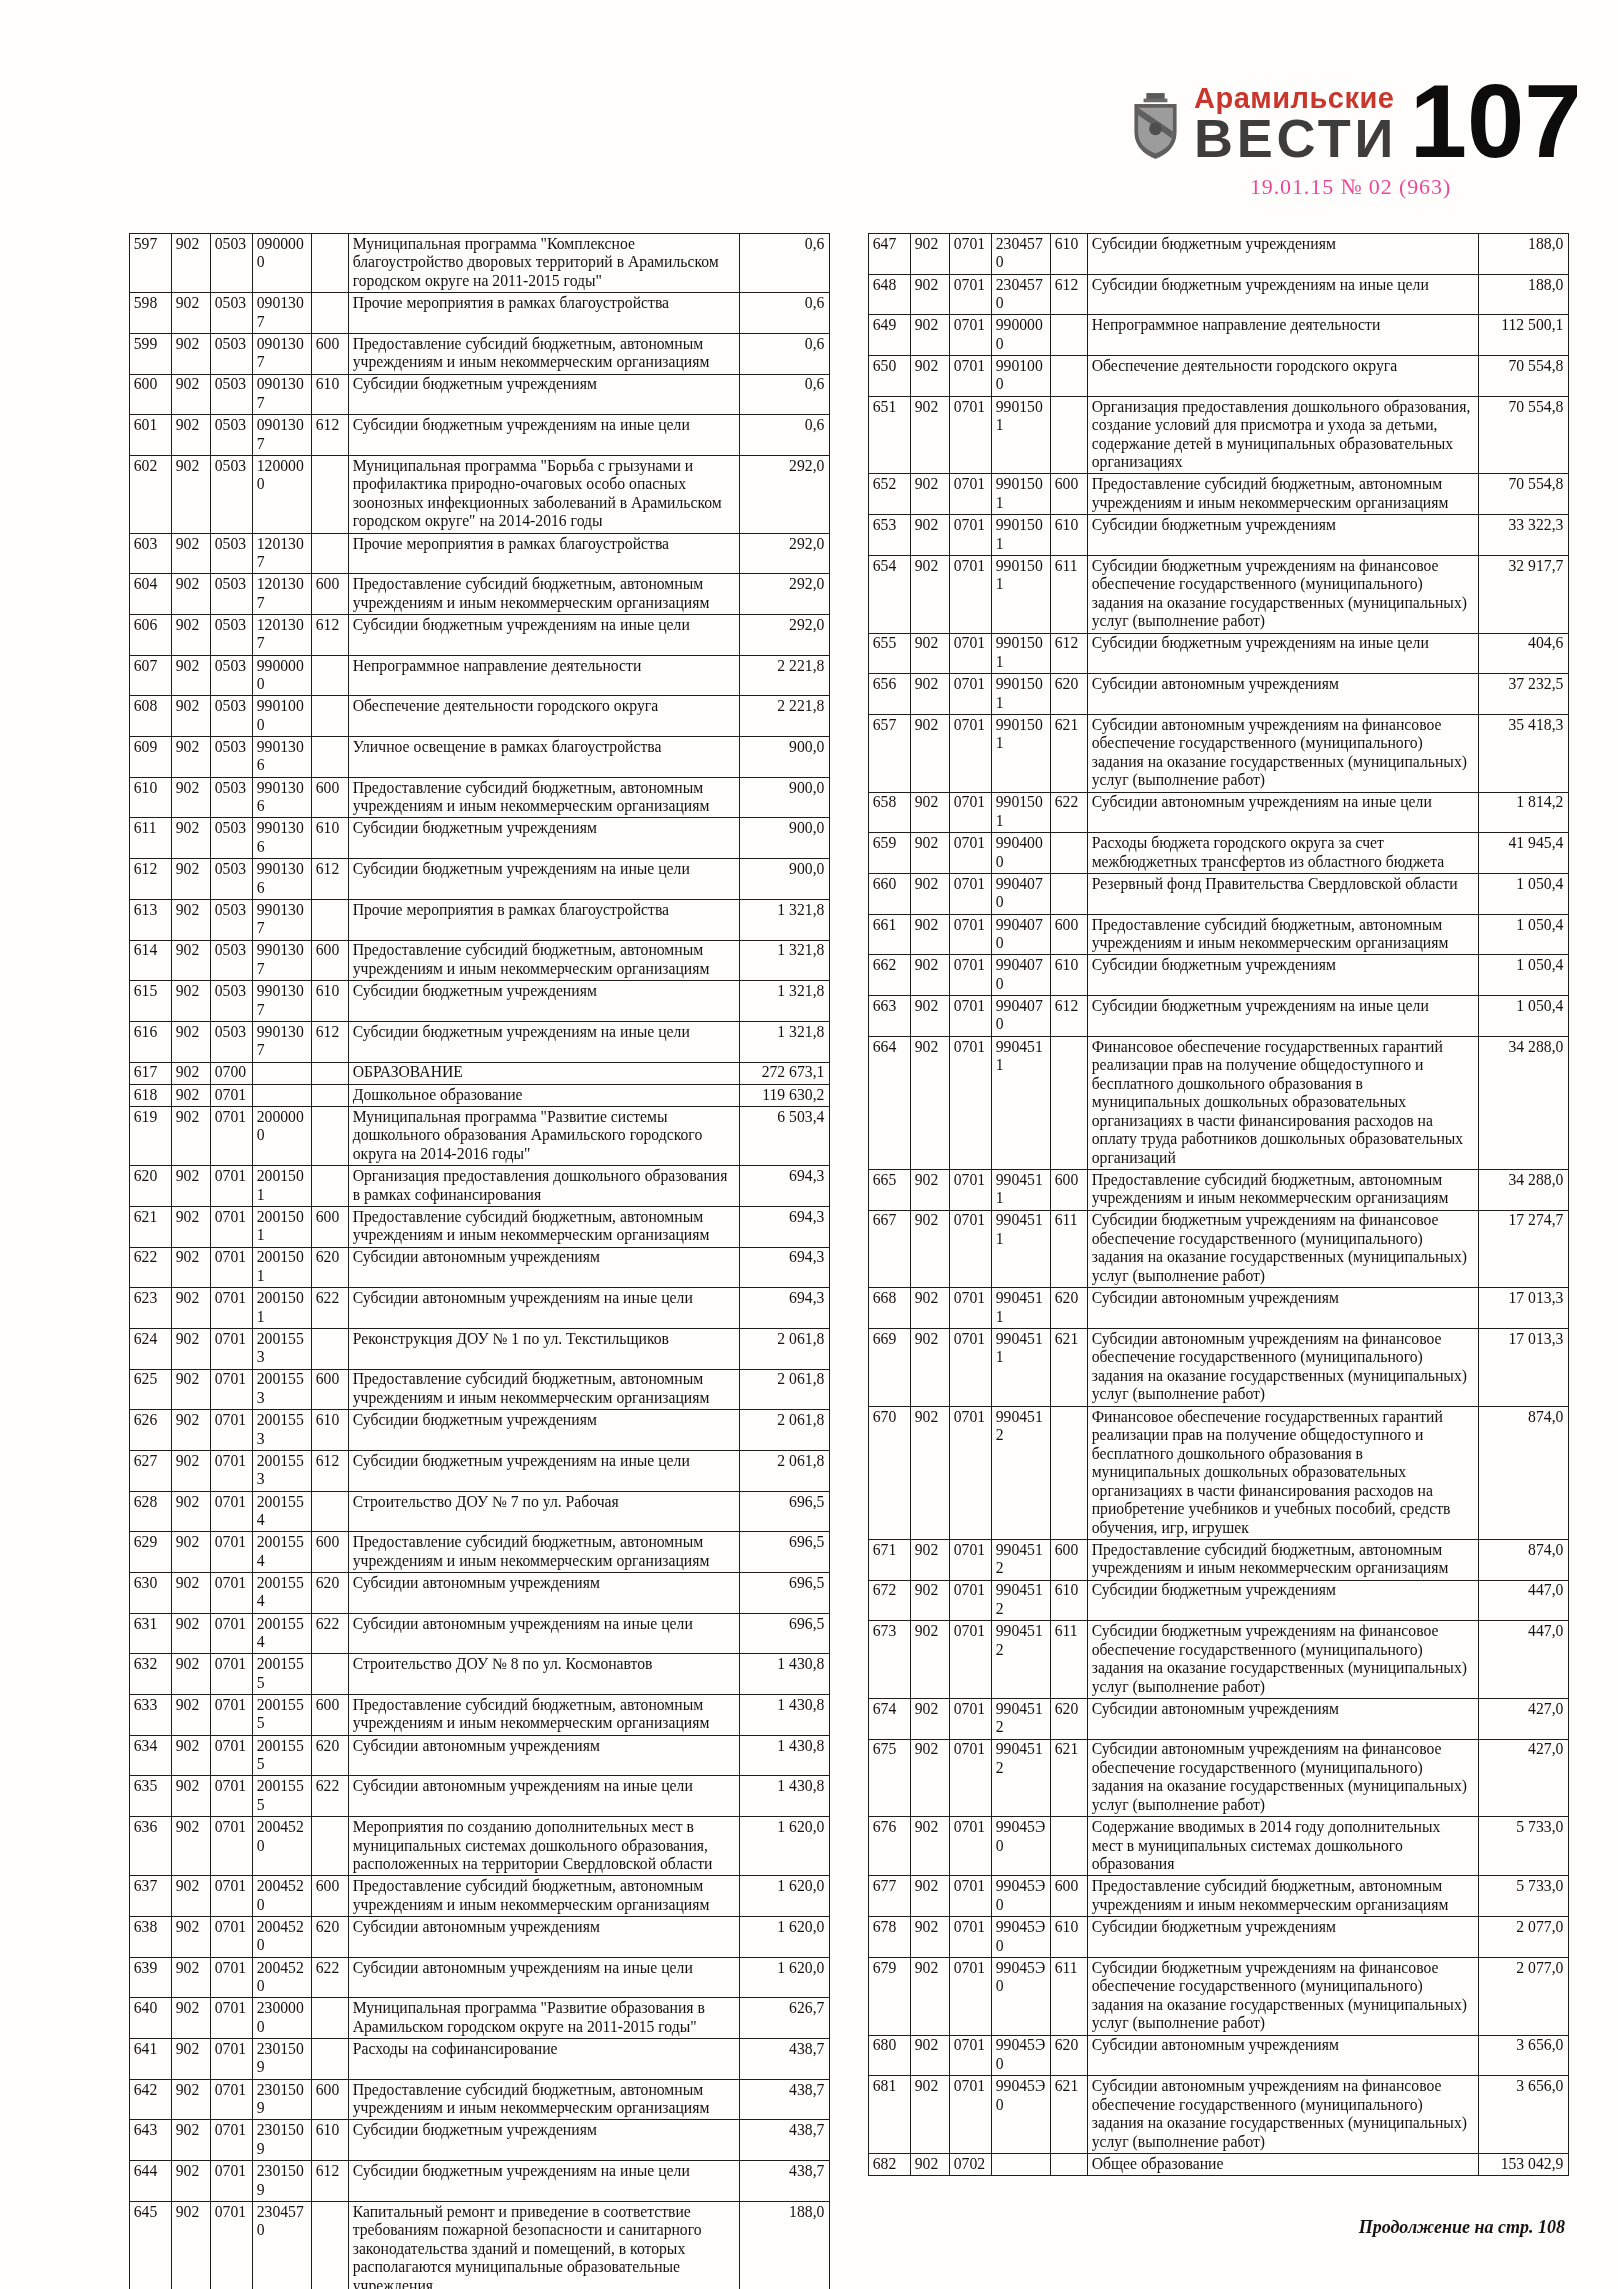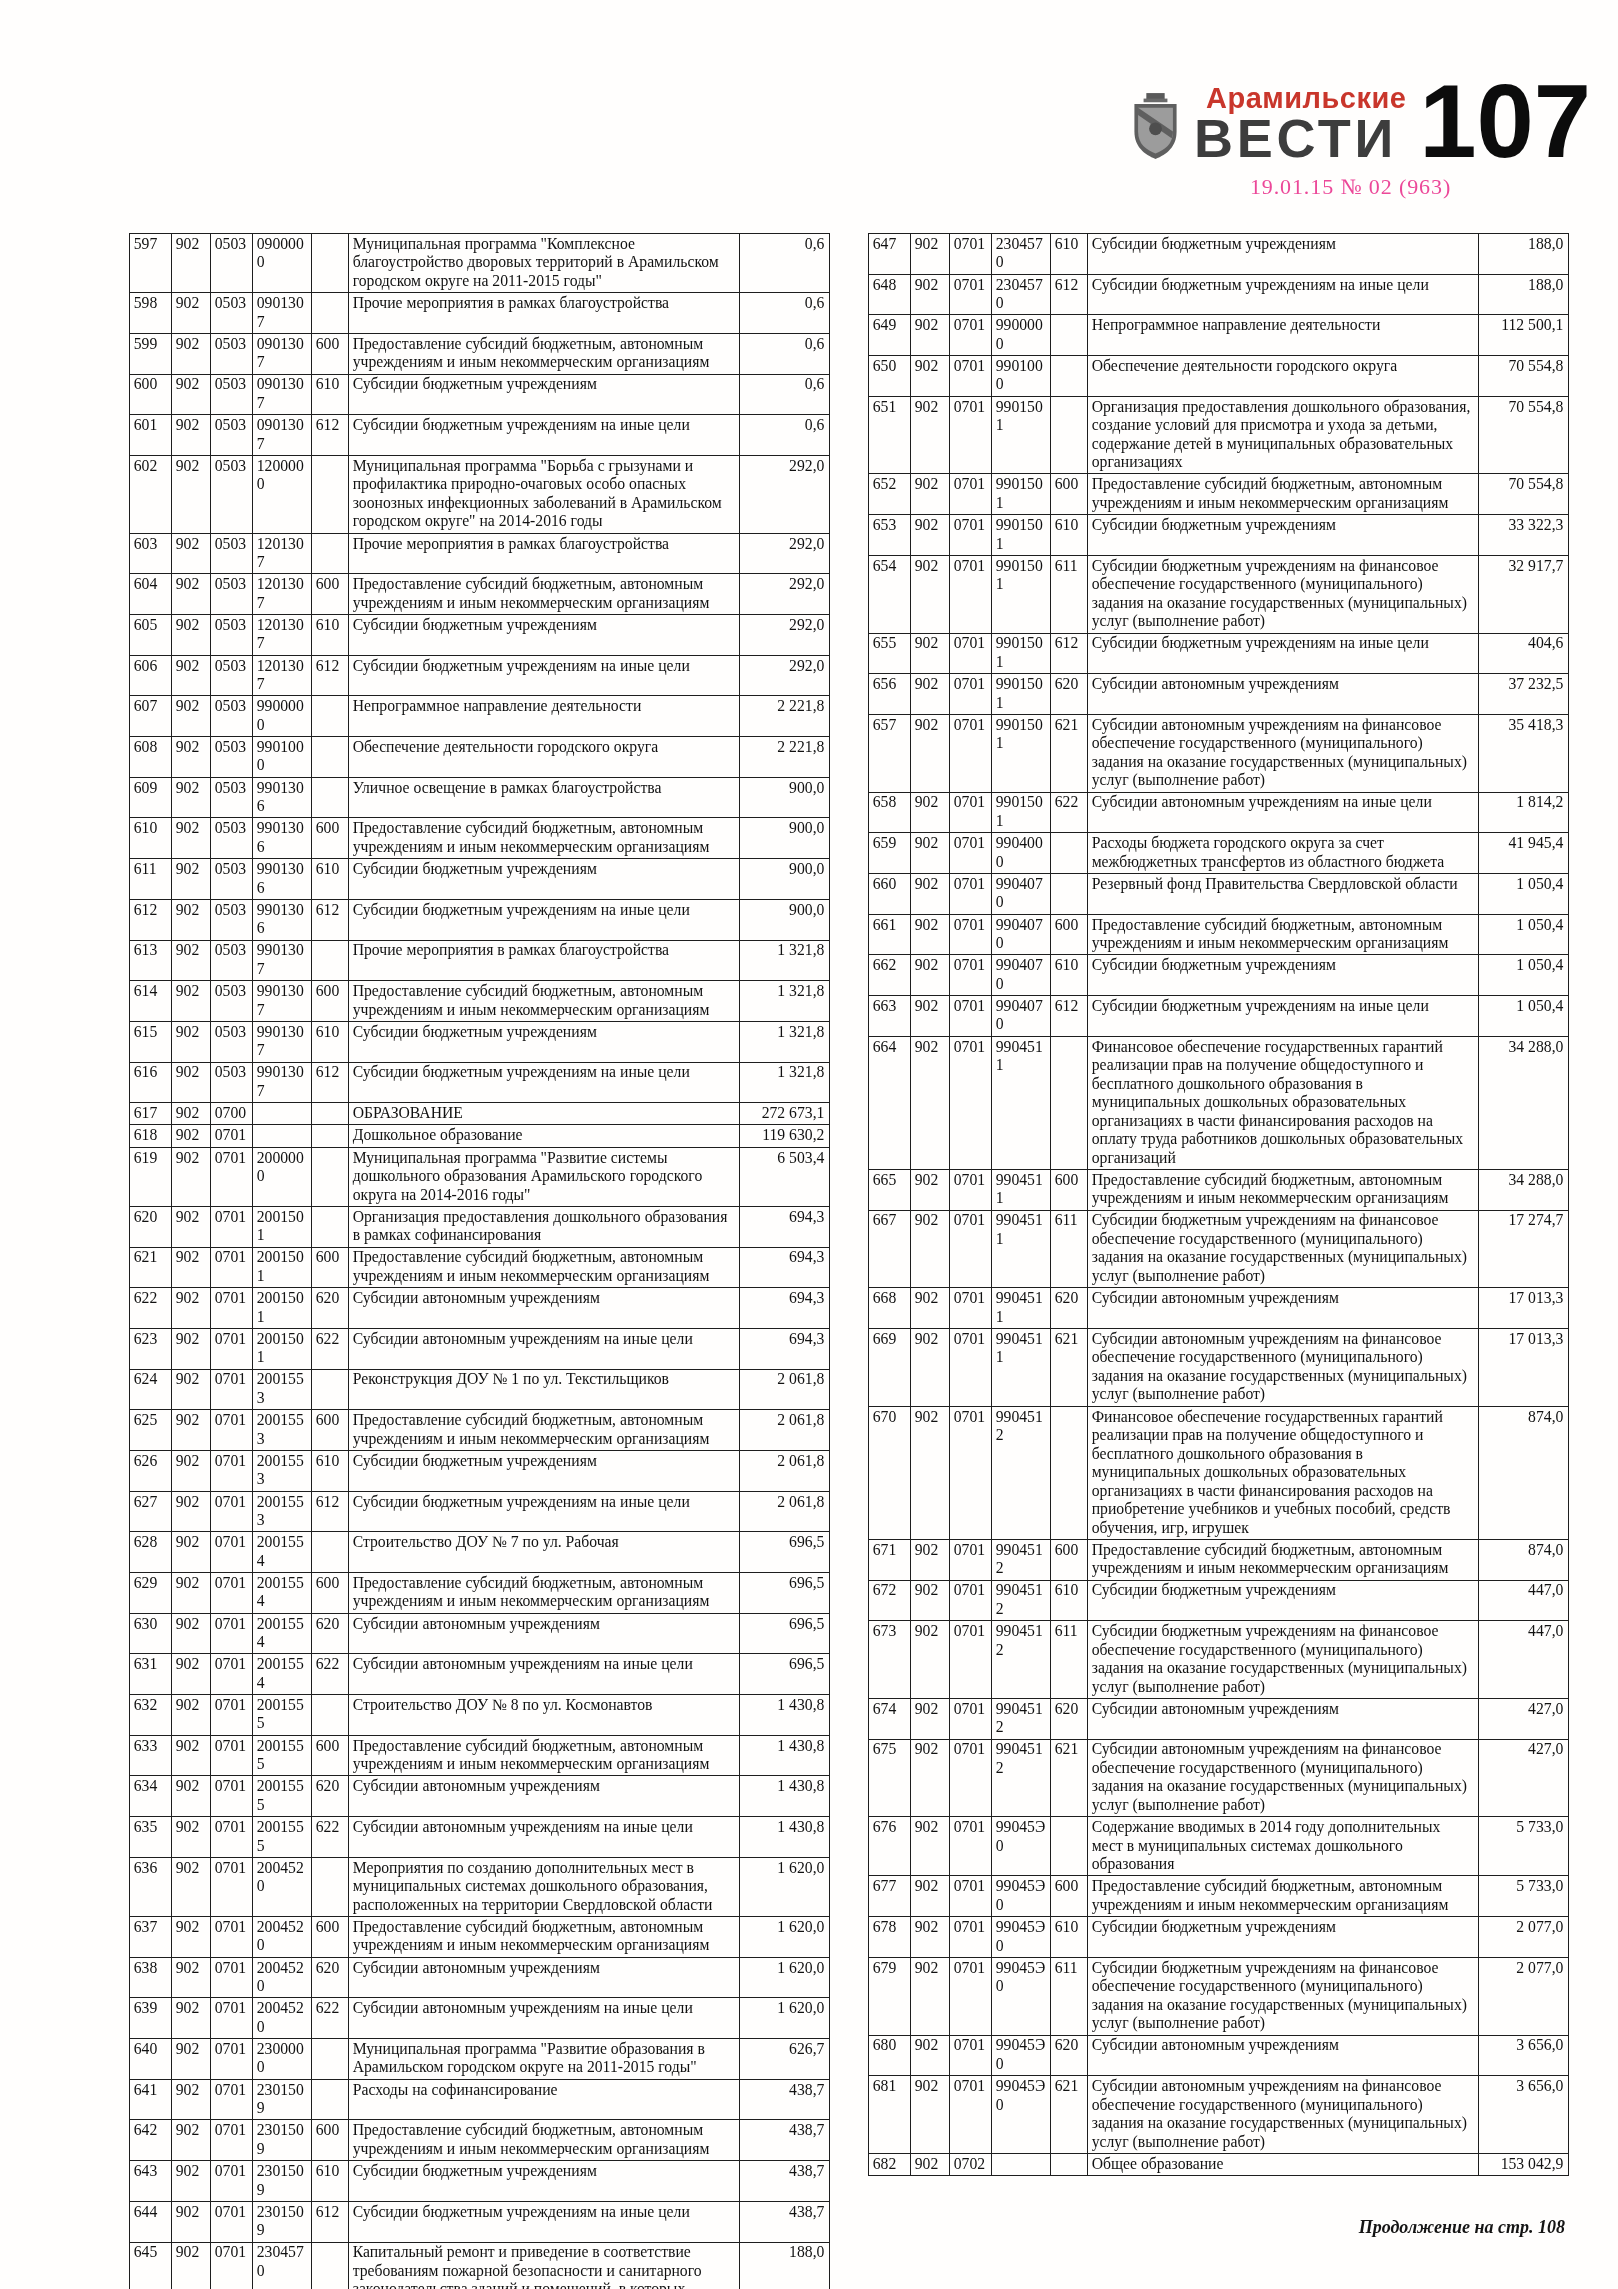--- a/index.html
+++ b/index.html
@@ -18,21 +18,21 @@
   }
 
   
   .masthead { position: absolute; top: 81px; left: 1128px; width: 445px; }
   .mast-row { display: flex; align-items: flex-end; gap: 11px; }
   .arms { flex: 0 0 auto; margin-bottom: 1.8px; }
   .brand { display: flex; flex-direction: column; }
   .brand-top {
     color: #c9362b;
     font-family: "Liberation Sans", sans-serif;
-    font-weight: 700; font-size: 29px; line-height: 1.05; letter-spacing: 0.5px; margin-left: 12px;
+    font-weight: 700; font-size: 29px; line-height: 1.05; letter-spacing: 0.5px;
   }
   .brand-bottom {
     color: #3d3d3d;
     font-family: "Liberation Sans", sans-serif;
     font-weight: 700; font-size: 54px; line-height: 0.92; letter-spacing: 3.7px;
   }
   .page-num {
     font-family: "Liberation Sans", sans-serif;
     font-weight: 700; font-size: 103px; line-height: 0.8; color: #0c0c0c;
     margin-left: 1.8px;
@@ -170,29 +170,20 @@
           <tr>
             <td class="c0">604</td>
             <td class="c1">902</td>
             <td class="c2">0503</td>
             <td class="c3">1201307</td>
             <td class="c4">600</td>
             <td class="c5">Предоставление субсидий бюджетным, автономным учреждениям и иным некоммерческим организациям</td>
             <td class="c6">292,0</td>
           </tr>
           <tr>
-            <td class="c0">605</td>
-            <td class="c1">902</td>
-            <td class="c2">0503</td>
-            <td class="c3">1201307</td>
-            <td class="c4">610</td>
-            <td class="c5">Субсидии бюджетным учреждениям</td>
-            <td class="c6">292,0</td>
-          </tr>
-          <tr>
             <td class="c0">606</td>
             <td class="c1">902</td>
             <td class="c2">0503</td>
             <td class="c3">1201307</td>
             <td class="c4">612</td>
             <td class="c5">Субсидии бюджетным учреждениям на иные цели</td>
             <td class="c6">292,0</td>
           </tr>
           <tr>
             <td class="c0">607</td>

